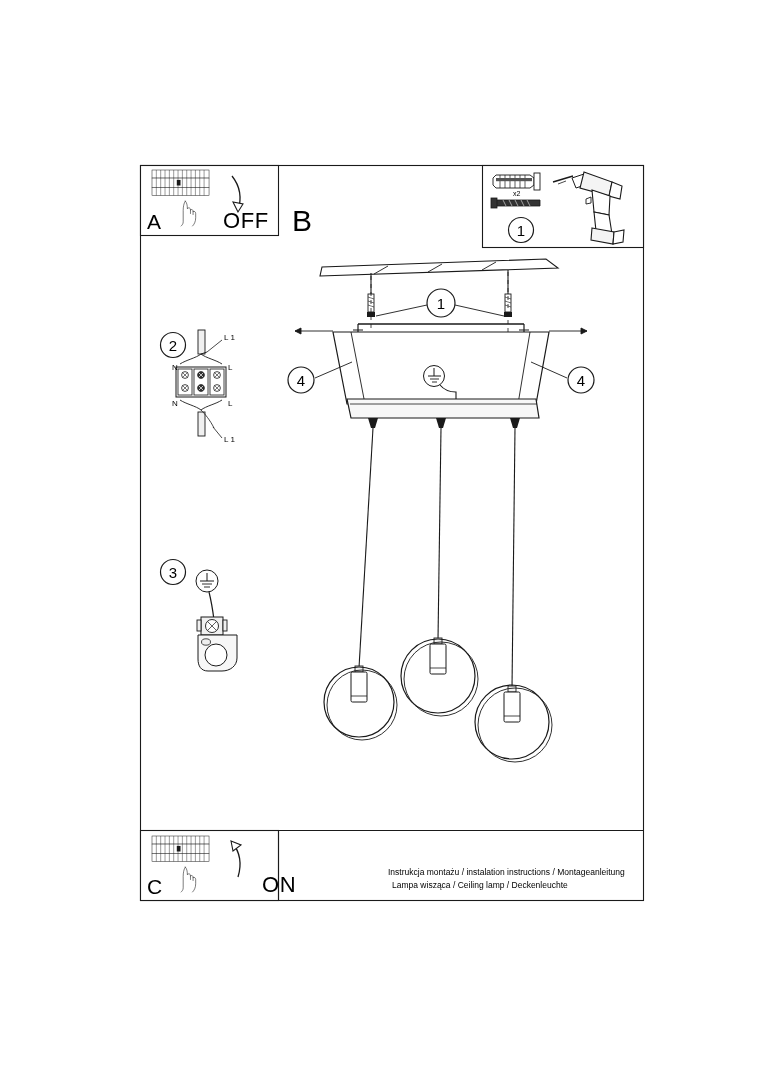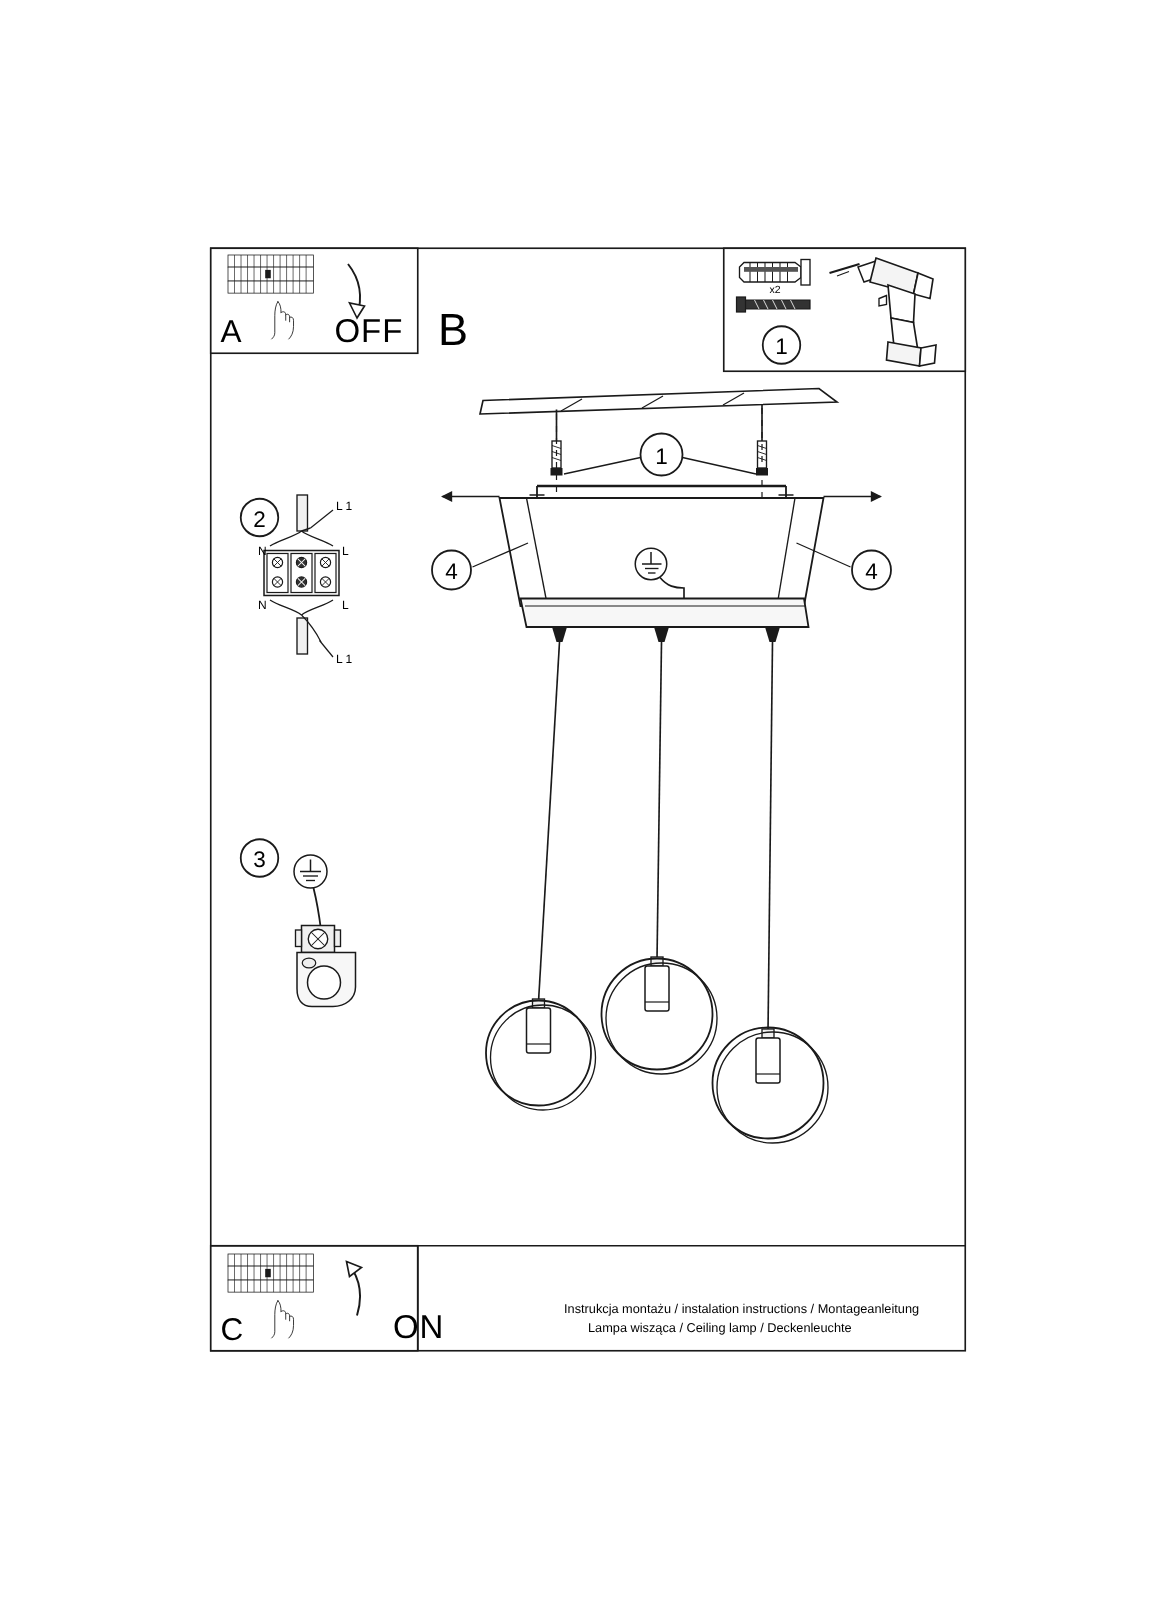--- a/index.html
+++ b/index.html
@@ -442,16 +442,16 @@
   <div class="txt lbl-term" style="left:228px; top:363px;">L</div>
   <div class="txt lbl-term" style="left:172px; top:399px;">N</div>
   <div class="txt lbl-term" style="left:228px; top:399px;">L</div>
   <div class="txt lbl-term" style="left:224px; top:333px;">L 1</div>
   <div class="txt lbl-term" style="left:224px; top:435px;">L 1</div>
 
   <div class="txt lbl-big" style="left:147px; top:875px;">C</div>
 
   <div class="txt lbl-onoff" style="left:222px; top:872px;margin-left:40px;">ON</div>
 
-  <div class="txt caption" style="left:376px; top:866px;">Instrukcja montażu / instalation instructions / Montageanleitung</div>
+  <div class="txt caption" style="left:388px; top:866px;">Instrukcja montażu / instalation instructions / Montageanleitung</div>
   <div class="txt caption" style="left:392px; top:879px;">Lampa wisząca / Ceiling lamp / Deckenleuchte</div>
 
 </div>
 
 </body></html>

